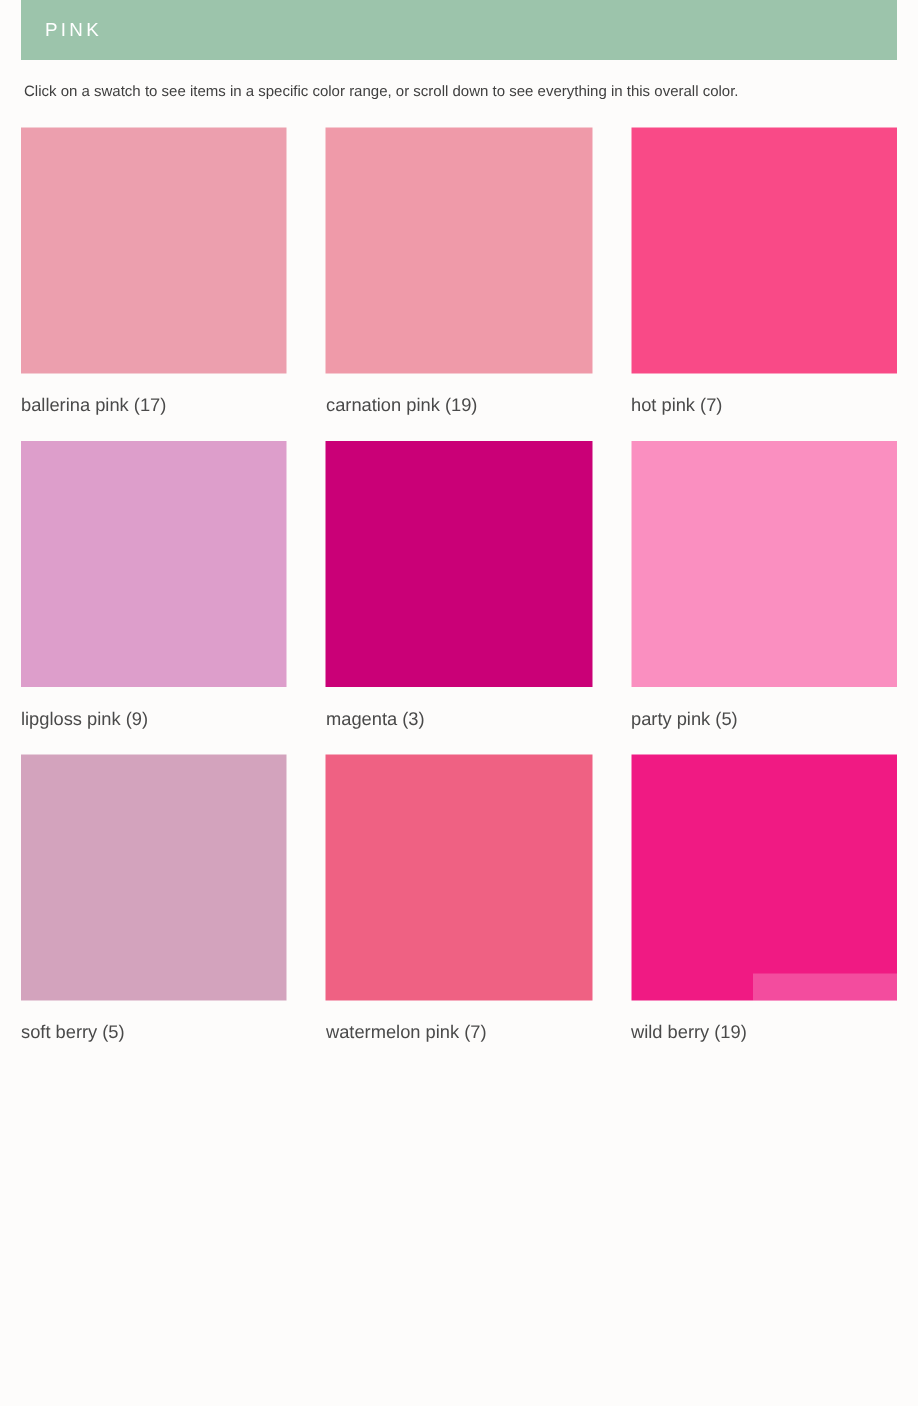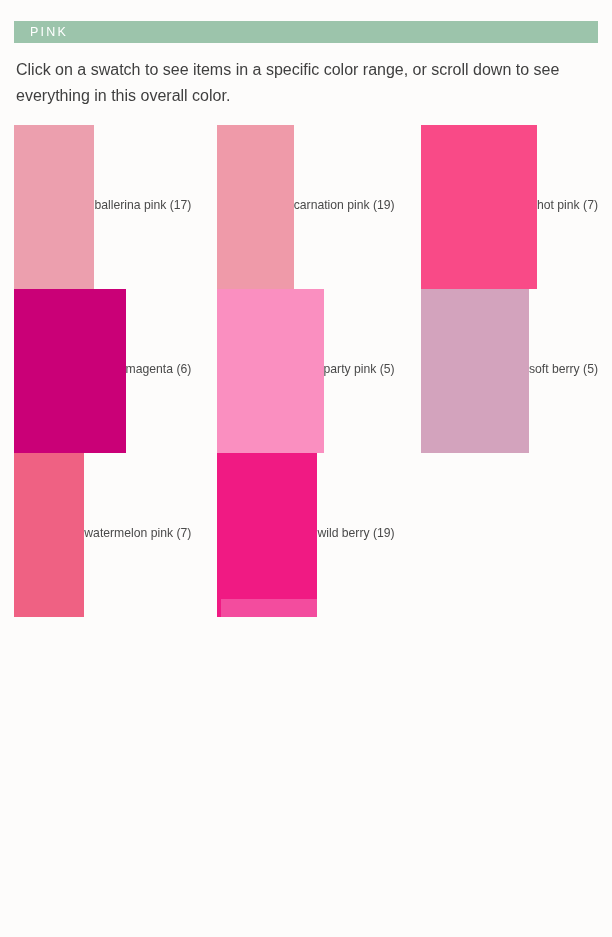--- a/index.html
+++ b/index.html
@@ -17,56 +17,55 @@
   .page {
     width: 612px;
     height: 937px;
     position: relative;
     box-sizing: border-box;
     padding: 0 14px;
     background: #fdfcfb;
   }
   
   .header-bar {
-    margin-top: 21px;
-    height: 22px;
+    height: 40px;
     background: #9cc4ab;
     display: flex;
     align-items: center;
     padding-left: 16px;
     box-sizing: border-box;
   }
   .header-title {
     color: #ffffff;
     font-size: 12.5px;
     letter-spacing: 2.2px;
     font-family: "Liberation Sans", sans-serif;
   }
   
   .intro {
     margin-top: 14px;
     padding: 0 2px;
     color: #3f3f3f;
-    font-size: 16px;
+    font-size: 10px;
     line-height: 1.62;
     max-width: 572px;
     font-family: "Liberation Sans", sans-serif;
   }
   
   .swatch-grid {
     margin-top: 15px;
     display: grid;
     grid-template-columns: repeat(3, 1fr);
     column-gap: 26px;
     row-gap: 0px;
   }
   .swatch-cell {
     display: flex;
-    flex-direction: row;
-    align-items: center;
+    flex-direction: column;
+    align-items: flex-start;
   }
   .swatch-chip {
     width: 100%;
     height: 164px;
     display: block;
     position: relative;
   }
   .swatch-label {
     margin-top: 14px;
     margin-bottom: 17px;
@@ -105,22 +104,26 @@
       </div>
       <div class="swatch-cell">
         <div class="swatch-chip" style="background: rgb(239, 154, 169);"></div>
         <div class="swatch-label">carnation pink (19)</div>
       </div>
       <div class="swatch-cell">
         <div class="swatch-chip" style="background: rgb(249, 74, 135);"></div>
         <div class="swatch-label">hot pink (7)</div>
       </div>
       <div class="swatch-cell">
+        <div class="swatch-chip" style="background: rgb(221, 158, 203);"></div>
+        <div class="swatch-label">lipgloss pink (9)</div>
+      </div>
+      <div class="swatch-cell">
         <div class="swatch-chip" style="background: rgb(202, 0, 119);"></div>
-        <div class="swatch-label">magenta (6)</div>
+        <div class="swatch-label">magenta (3)</div>
       </div>
       <div class="swatch-cell">
         <div class="swatch-chip" style="background: rgb(250, 143, 192);"></div>
         <div class="swatch-label">party pink (5)</div>
       </div>
       <div class="swatch-cell">
         <div class="swatch-chip" style="background: rgb(211, 163, 189);"></div>
         <div class="swatch-label">soft berry (5)</div>
       </div>
       <div class="swatch-cell">

